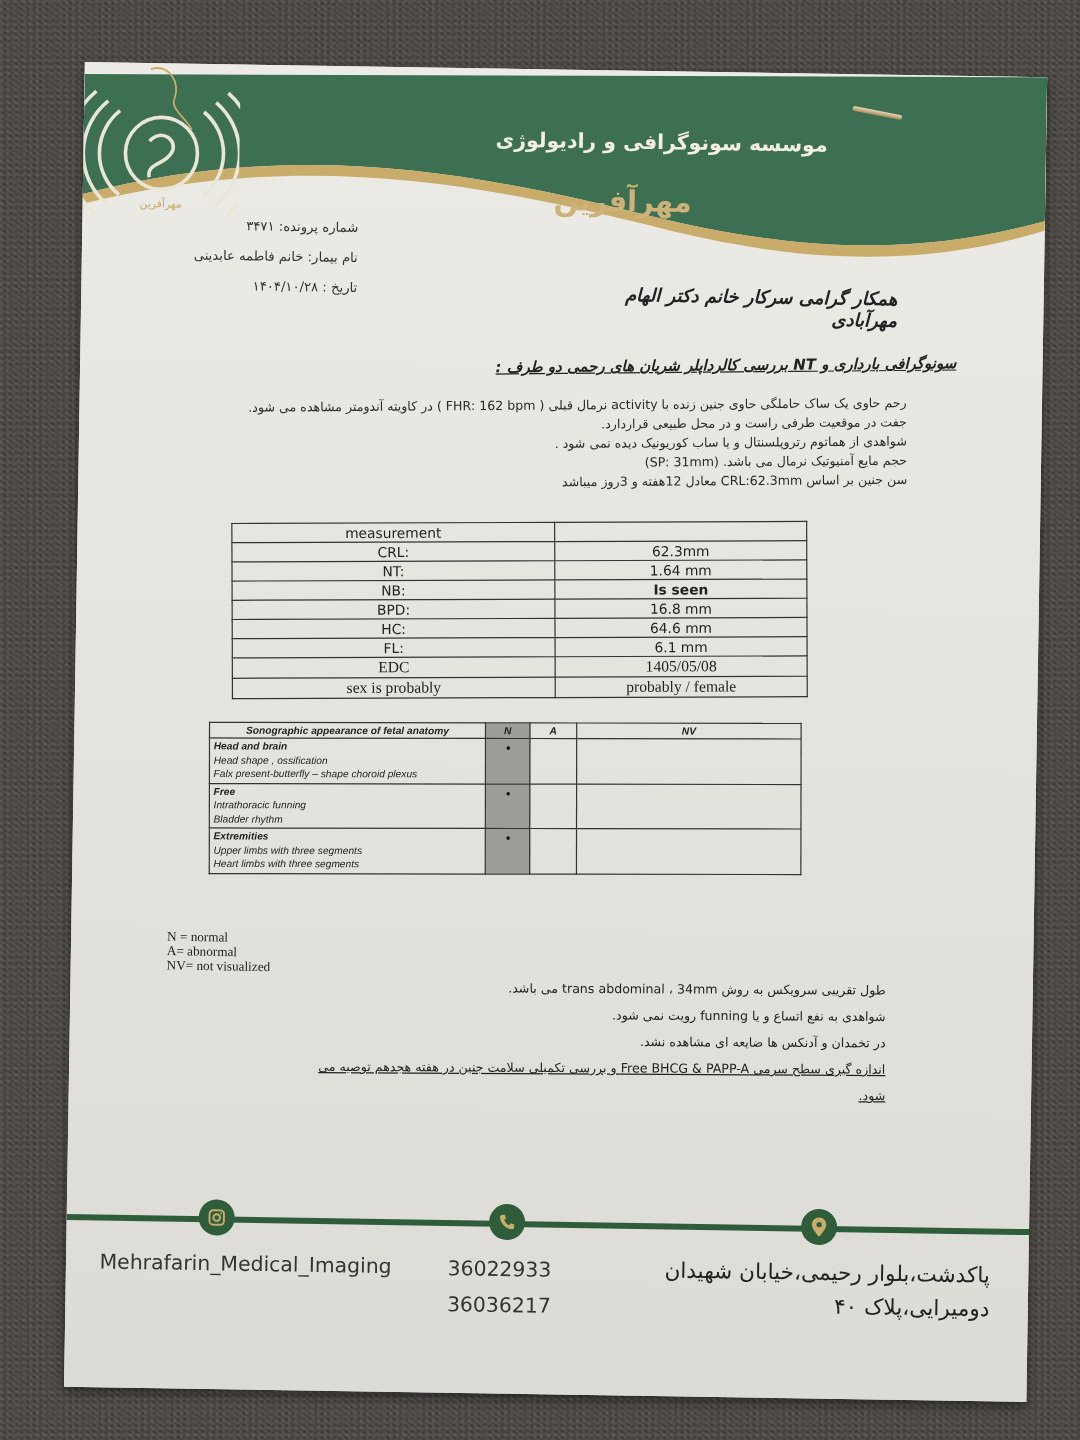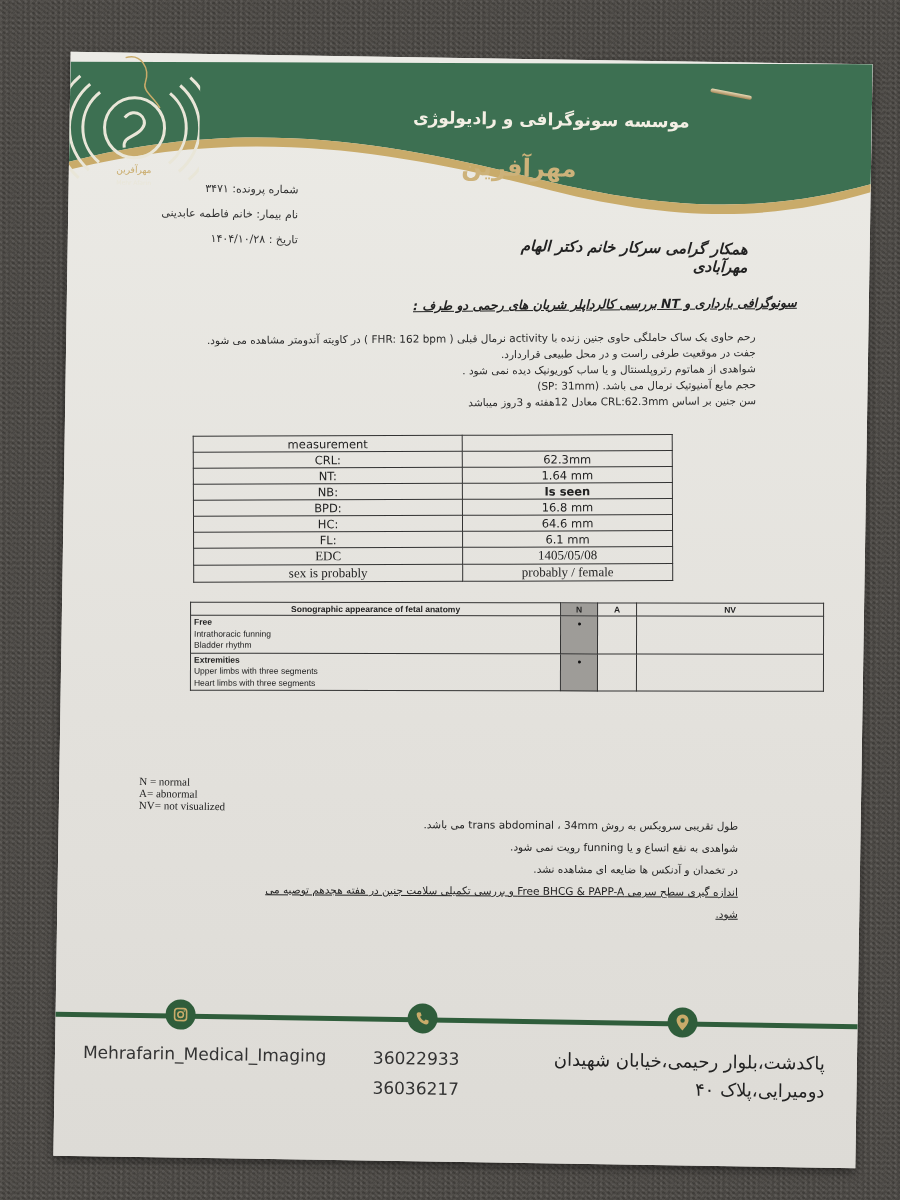--- a/index.html
+++ b/index.html
@@ -51,23 +51,23 @@
     position:absolute; left:128px; top:382px; width:480px; border-collapse:collapse;
     transform:rotate(-1.1deg); transform-origin:left top;
     font-size:11.5px; color:#222;
   }
   .meas td { border:1.2px solid #333; height:15px; padding:0 4px; text-align:center; }
   .meas td.lbl { width:260px; }
   .meas td.bold { font-weight:bold; }
   .meas td.serif { font-family:"Liberation Serif", serif; font-size:13px; }
   
   .anat {
-    position:absolute; left:128px; top:548px; width:634px; border-collapse:collapse;
+    position:absolute; left:112px; top:548px; width:494px; border-collapse:collapse;
     transform:rotate(-0.8deg); transform-origin:left top;
-    font-size:8.5px; color:#222; font-family:"Liberation Sans", sans-serif;
+    font-size:8.5px; color:#222; font-family:"Liberation Sans", sans-serif;font-style:italic;
   }
   .anat td, .anat th { border:1.2px solid #333; padding:1px 3px; vertical-align:top; }
   .anat th { font-weight:bold; font-size:8.5px; height:10px; }
   .anat th.normal-col, .anat td.normal-col { background:#9e9c98; width:30px; text-align:center; }
   .anat td.a-col { width:32px; }
   .anat td.nv-col { width:180px; }
   .anat .sect { font-weight:bold; }
   .anat .line { line-height:11.5px; }
   .dot { display:inline-block; width:3px; height:3px; background:#111; border-radius:50%; margin-top:3px; }
   .legend { position:absolute; left:80px; top:722px; font-family:"Liberation Serif", serif; font-size:11px; color:#222; line-height:12px; }
@@ -171,20 +171,30 @@
   <table class="anat">
     <tbody>
         <tr>
       <th>Sonographic appearance of fetal anatomy</th>
       <th class="normal-col">N</th>
       <th>A</th>
       <th>NV</th>
     </tr>
     <tr>
       <td class="line">
+            <div class="sect">Head and brain</div>
+            <div>Head shape , ossification</div>
+            <div>Falx present-butterfly – shape choroid plexus</div>
+          </td>
+      <td class="normal-col"><span class="dot"></span></td>
+      <td class="a-col"></td>
+          <td class="nv-col"></td>
+    </tr>
+    <tr>
+      <td class="line">
             <div class="sect">Free</div>
             <div>Intrathoracic funning</div>
             <div>Bladder rhythm</div>
           </td>
       <td class="normal-col"><span class="dot"></span></td>
       <td class="a-col"></td>
           <td class="nv-col"></td>
     </tr>
     <tr>
       <td class="line">

